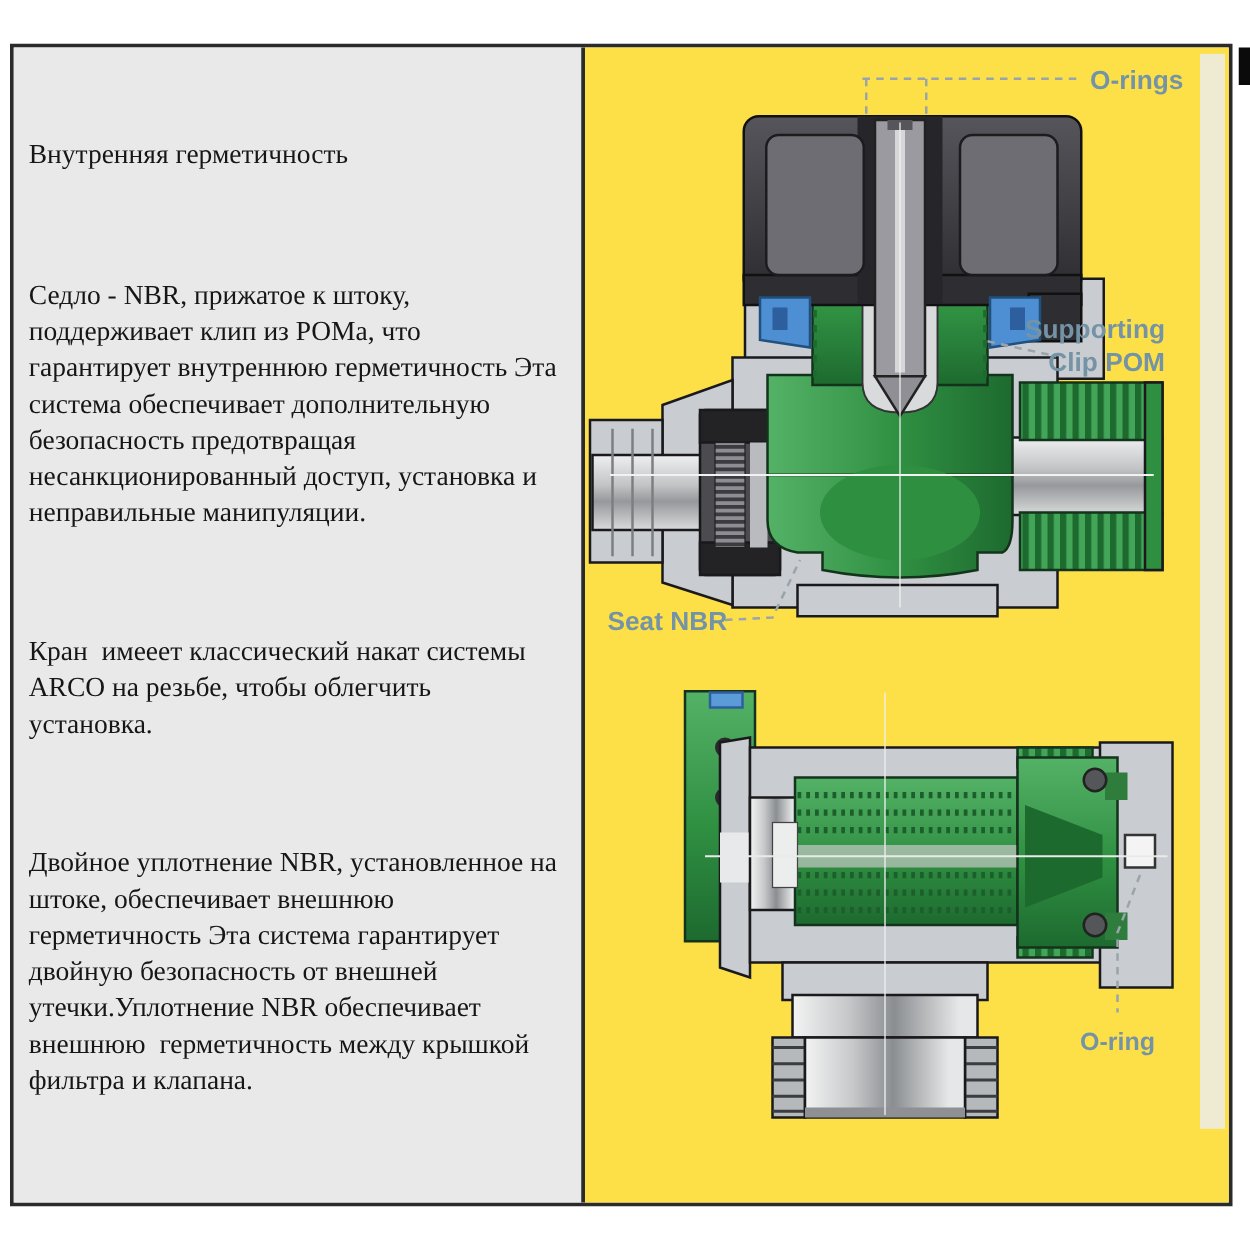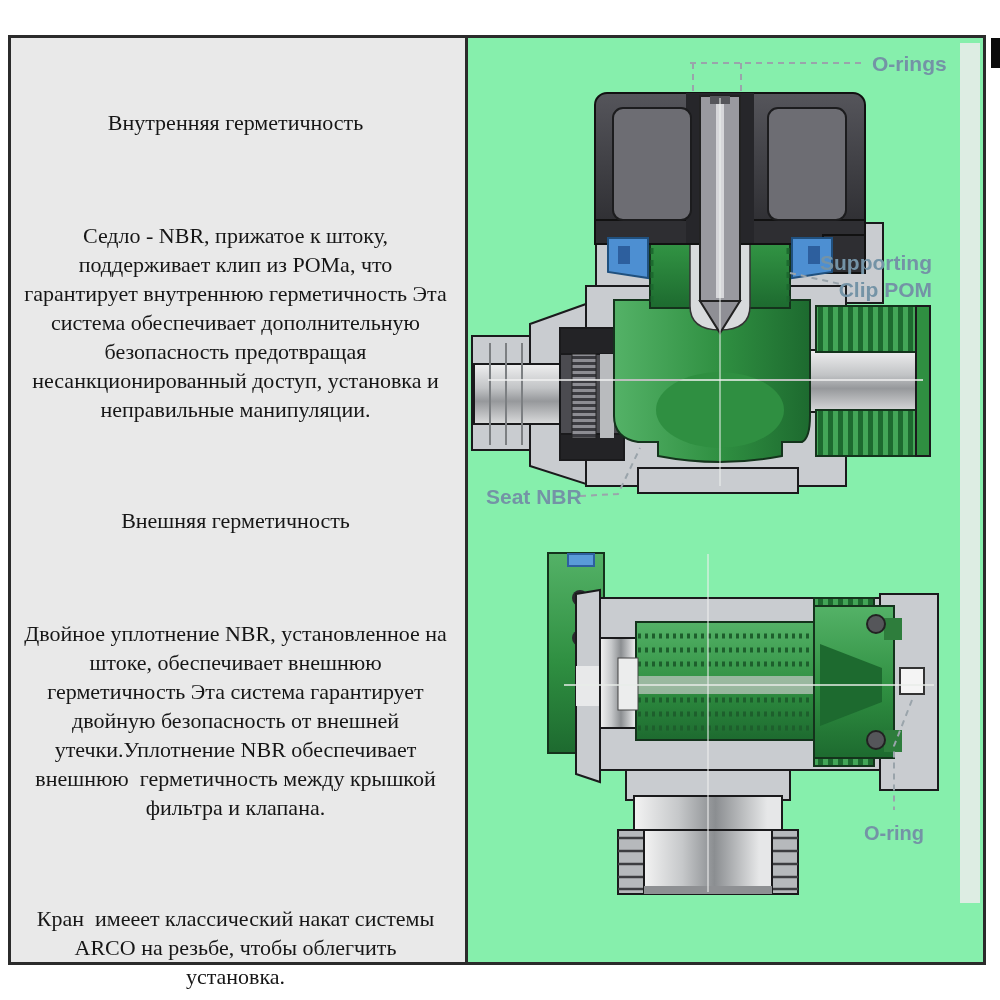--- a/index.html
+++ b/index.html
@@ -8,23 +8,23 @@
     font-family:"Liberation Serif", serif;overflow:hidden;
   }
   .sheet{
     position:absolute;left:8px;top:35px;width:978px;height:930px;
     border:3px solid #2b2b2b;display:flex;box-sizing:border-box;background:#fdfdfd;
   }
   .cell{box-sizing:border-box;height:100%;}
   .cell.left{
     width:460px;background:#e9e9e9;border-right:3px solid #2b2b2b;
     padding:12px 14px 10px 12px;color:#161616;
-    font-size:22px;line-height:29px;white-space:pre-wrap;text-align:center;
-  }
-  .cell.right{flex:1;position:relative;background:#86efac;}
+    font-size:22px;line-height:29px;white-space:pre-wrap;
+  }
+  .cell.right{flex:1;position:relative;background:#fde047;}
   .cell.left p{margin:0 0 24px 0;max-width:425px;}
   .cell.left p.h{margin-bottom:26px;}
   .sp-err{
     text-decoration-style:wavy;
     text-decoration-color:#e04f4f;text-decoration-thickness:1px;text-underline-offset:3px;
   }
   svg{display:block;}
   .lbl{
     font-family:"Liberation Sans", sans-serif;font-weight:700;font-size:21px;
   }
@@ -33,23 +33,22 @@
   }
 </style>
 </head>
 <body>
 
 <div class="sheet">
 
   <div class="cell left">
     <p class="h">Внутренняя герметичность</p>
     <p><span>Седло - NBR, прижатое к штоку, поддерживает клип из </span><span class="sp-err">POMa</span><span>, что гарантирует внутреннюю герметичность Эта система обеспечивает дополнительную безопасность предотвращая несанкционированный доступ, установка и неправильные манипуляции.</span></p>
-    <p class="h">Внешняя герметичность</p>
+    <p>Кран  имееет классический накат системы ARCO на резьбе, чтобы облегчить установка.</p>
     <p>Двойное уплотнение NBR, установленное на штоке, обеспечивает внешнюю герметичность Эта система гарантирует двойную безопасность от внешней утечки.Уплотнение NBR обеспечивает внешнюю  герметичность между крышкой  фильтра и клапана.</p>
-    <p>Кран  имееет классический накат системы ARCO на резьбе, чтобы облегчить установка.</p>
     
     
   </div>
 
   <div class="cell right">
     <svg width="515" height="924" viewBox="0 0 515 924">
       <defs>
         <linearGradient id="gMetalH" x1="0" y1="0" x2="0" y2="1">
           <stop offset="0" stop-color="#efeff0"></stop>
             <stop offset="0.4" stop-color="#c2c4c6"></stop>

